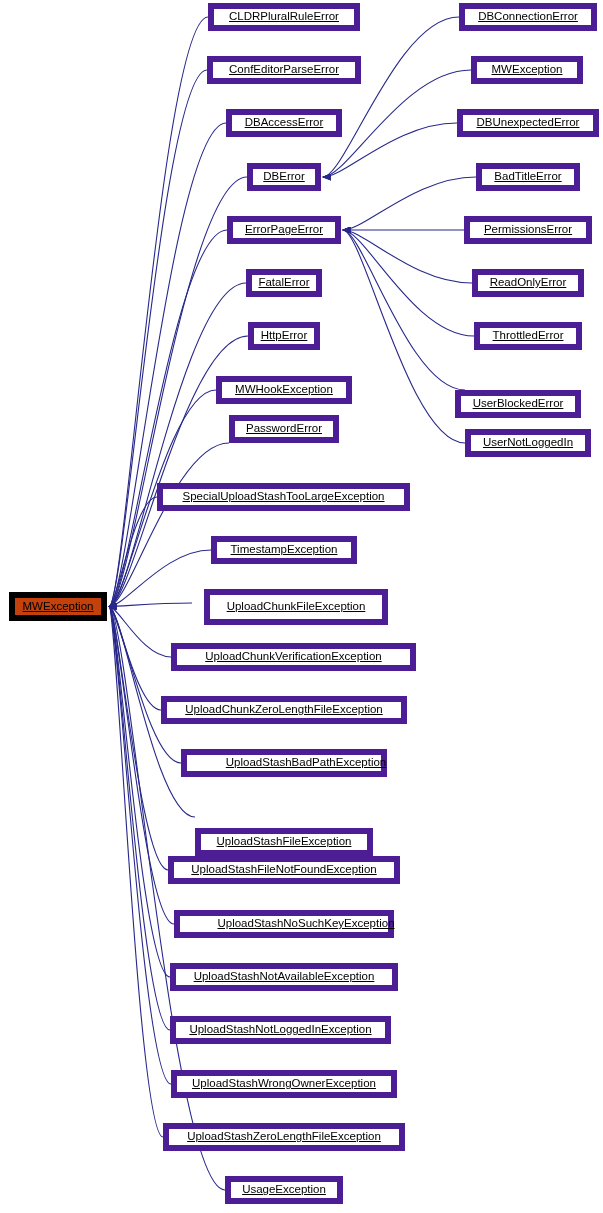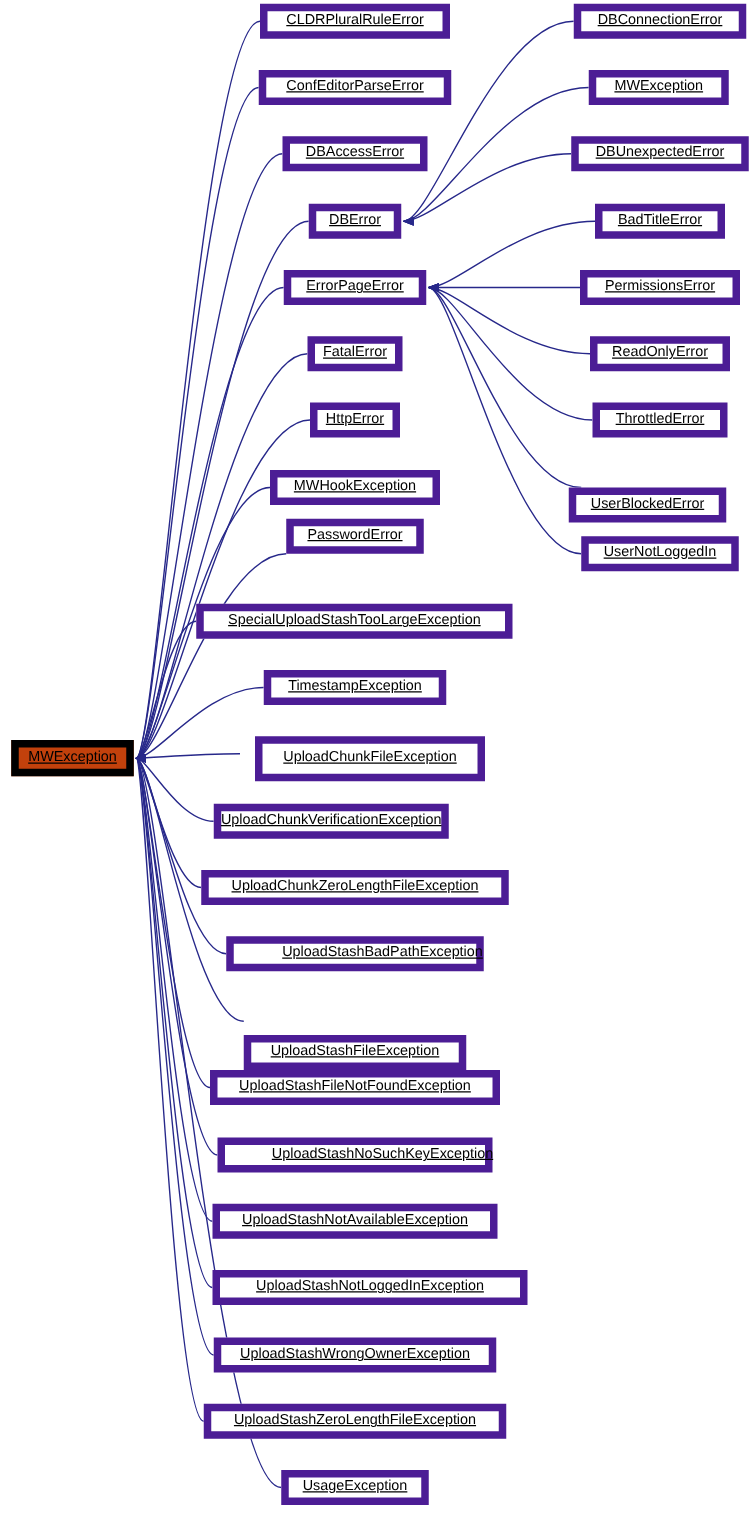--- a/index.html
+++ b/index.html
@@ -95,28 +95,28 @@
       <div class="node" style="left: 226px; top: 109px; width: 116px; height: 28px;">DBAccessError</div>
       <div class="node" style="left: 247px; top: 163px; width: 74px; height: 28px;">DBError</div>
       <div class="node" style="left: 227px; top: 216px; width: 114px; height: 28px;">ErrorPageError</div>
       <div class="node" style="left: 246px; top: 269px; width: 76px; height: 28px;">FatalError</div>
       <div class="node" style="left: 248px; top: 322px; width: 72px; height: 28px;">HttpError</div>
       <div class="node" style="left: 216px; top: 376px; width: 136px; height: 28px;">MWHookException</div>
       <div class="node" style="left: 229px; top: 415px; width: 110px; height: 28px;">PasswordError</div>
       <div class="node" style="left: 157px; top: 483px; width: 253px; height: 28px;">SpecialUploadStashTooLargeException</div>
       <div class="node" style="left: 211px; top: 536px; width: 146px; height: 28px; text-align: right;">TimestampException</div>
       <div class="node" style="left: 192px; top: 589px; width: 184px; height: 36px; margin-left: 12px;">UploadChunkFileException</div>
-      <div class="node" style="left: 171px; top: 643px; width: 188px; height: 28px;">UploadChunkVerificationException</div>
+      <div class="node" style="left: 171px; top: 643px; width: 245px; height: 28px;">UploadChunkVerificationException</div>
       <div class="node" style="left: 161px; top: 696px; width: 246px; height: 28px;">UploadChunkZeroLengthFileException</div>
       <div class="node" style="left: 181px; top: 749px; width: 206px; height: 28px; padding-left: 44px;">UploadStashBadPathException</div>
       <div class="node" style="left: 195px; top: 803px; width: 178px; height: 28px; margin-top: 25px;">UploadStashFileException</div>
       <div class="node" style="left: 168px; top: 856px; width: 232px; height: 28px;">UploadStashFileNotFoundException</div>
       <div class="node" style="left: 174px; top: 910px; width: 220px; height: 28px; padding-left: 44px;">UploadStashNoSuchKeyException</div>
       <div class="node" style="left: 170px; top: 963px; width: 228px; height: 28px;">UploadStashNotAvailableException</div>
-      <div class="node" style="left: 170px; top: 1016px; width: 252px; height: 28px;">UploadStashNotLoggedInException</div>
+      <div class="node" style="left: 170px; top: 1016px; width: 221px; height: 28px;">UploadStashNotLoggedInException</div>
       <div class="node" style="left: 171px; top: 1070px; width: 226px; height: 28px;">UploadStashWrongOwnerException</div>
       <div class="node" style="left: 163px; top: 1123px; width: 242px; height: 28px;">UploadStashZeroLengthFileException</div>
       <div class="node" style="left: 225px; top: 1176px; width: 118px; height: 28px;">UsageException</div>
       <div class="node" style="left: 459px; top: 3px; width: 138px; height: 28px;">DBConnectionError</div>
       <div class="node" style="left: 471px; top: 56px; width: 112px; height: 28px;">MWException</div>
       <div class="node" style="left: 457px; top: 109px; width: 142px; height: 28px;">DBUnexpectedError</div>
       <div class="node" style="left: 476px; top: 163px; width: 104px; height: 28px;">BadTitleError</div>
       <div class="node" style="left: 464px; top: 216px; width: 128px; height: 28px;">PermissionsError</div>
       <div class="node" style="left: 472px; top: 269px; width: 112px; height: 28px; text-align: center;">ReadOnlyError</div>
       <div class="node" style="left: 474px; top: 322px; width: 108px; height: 28px;">ThrottledError</div>

